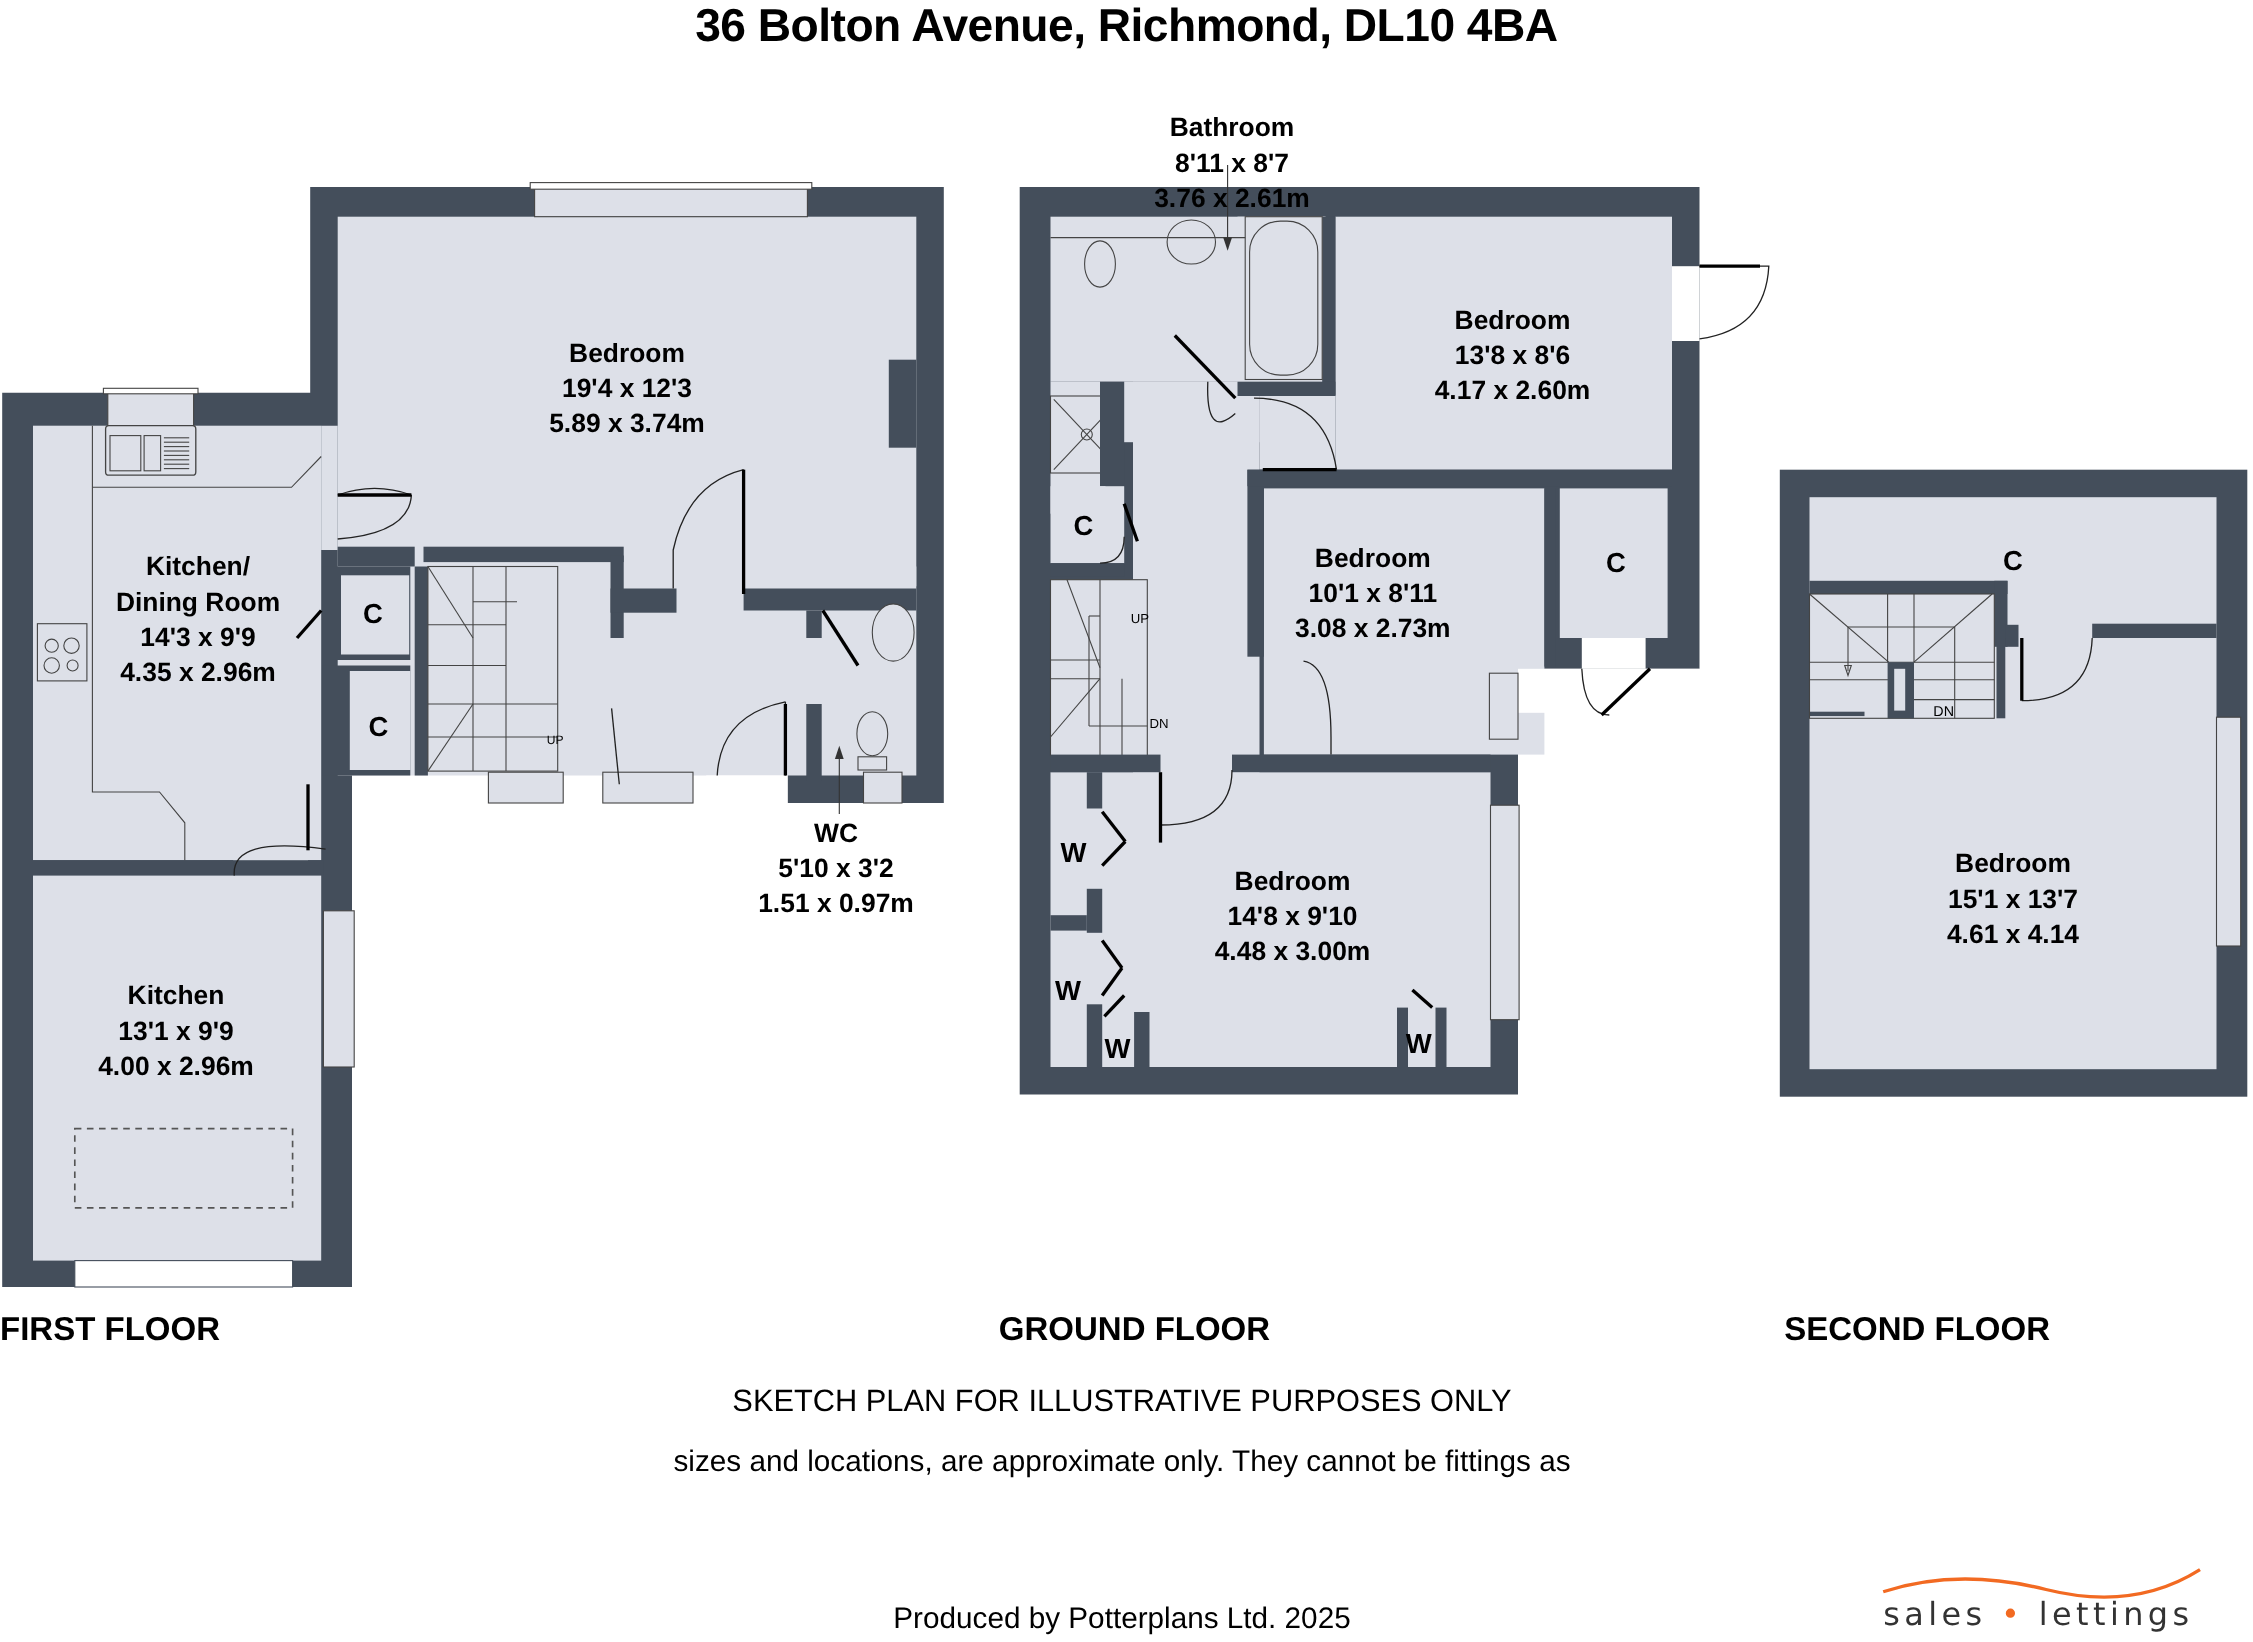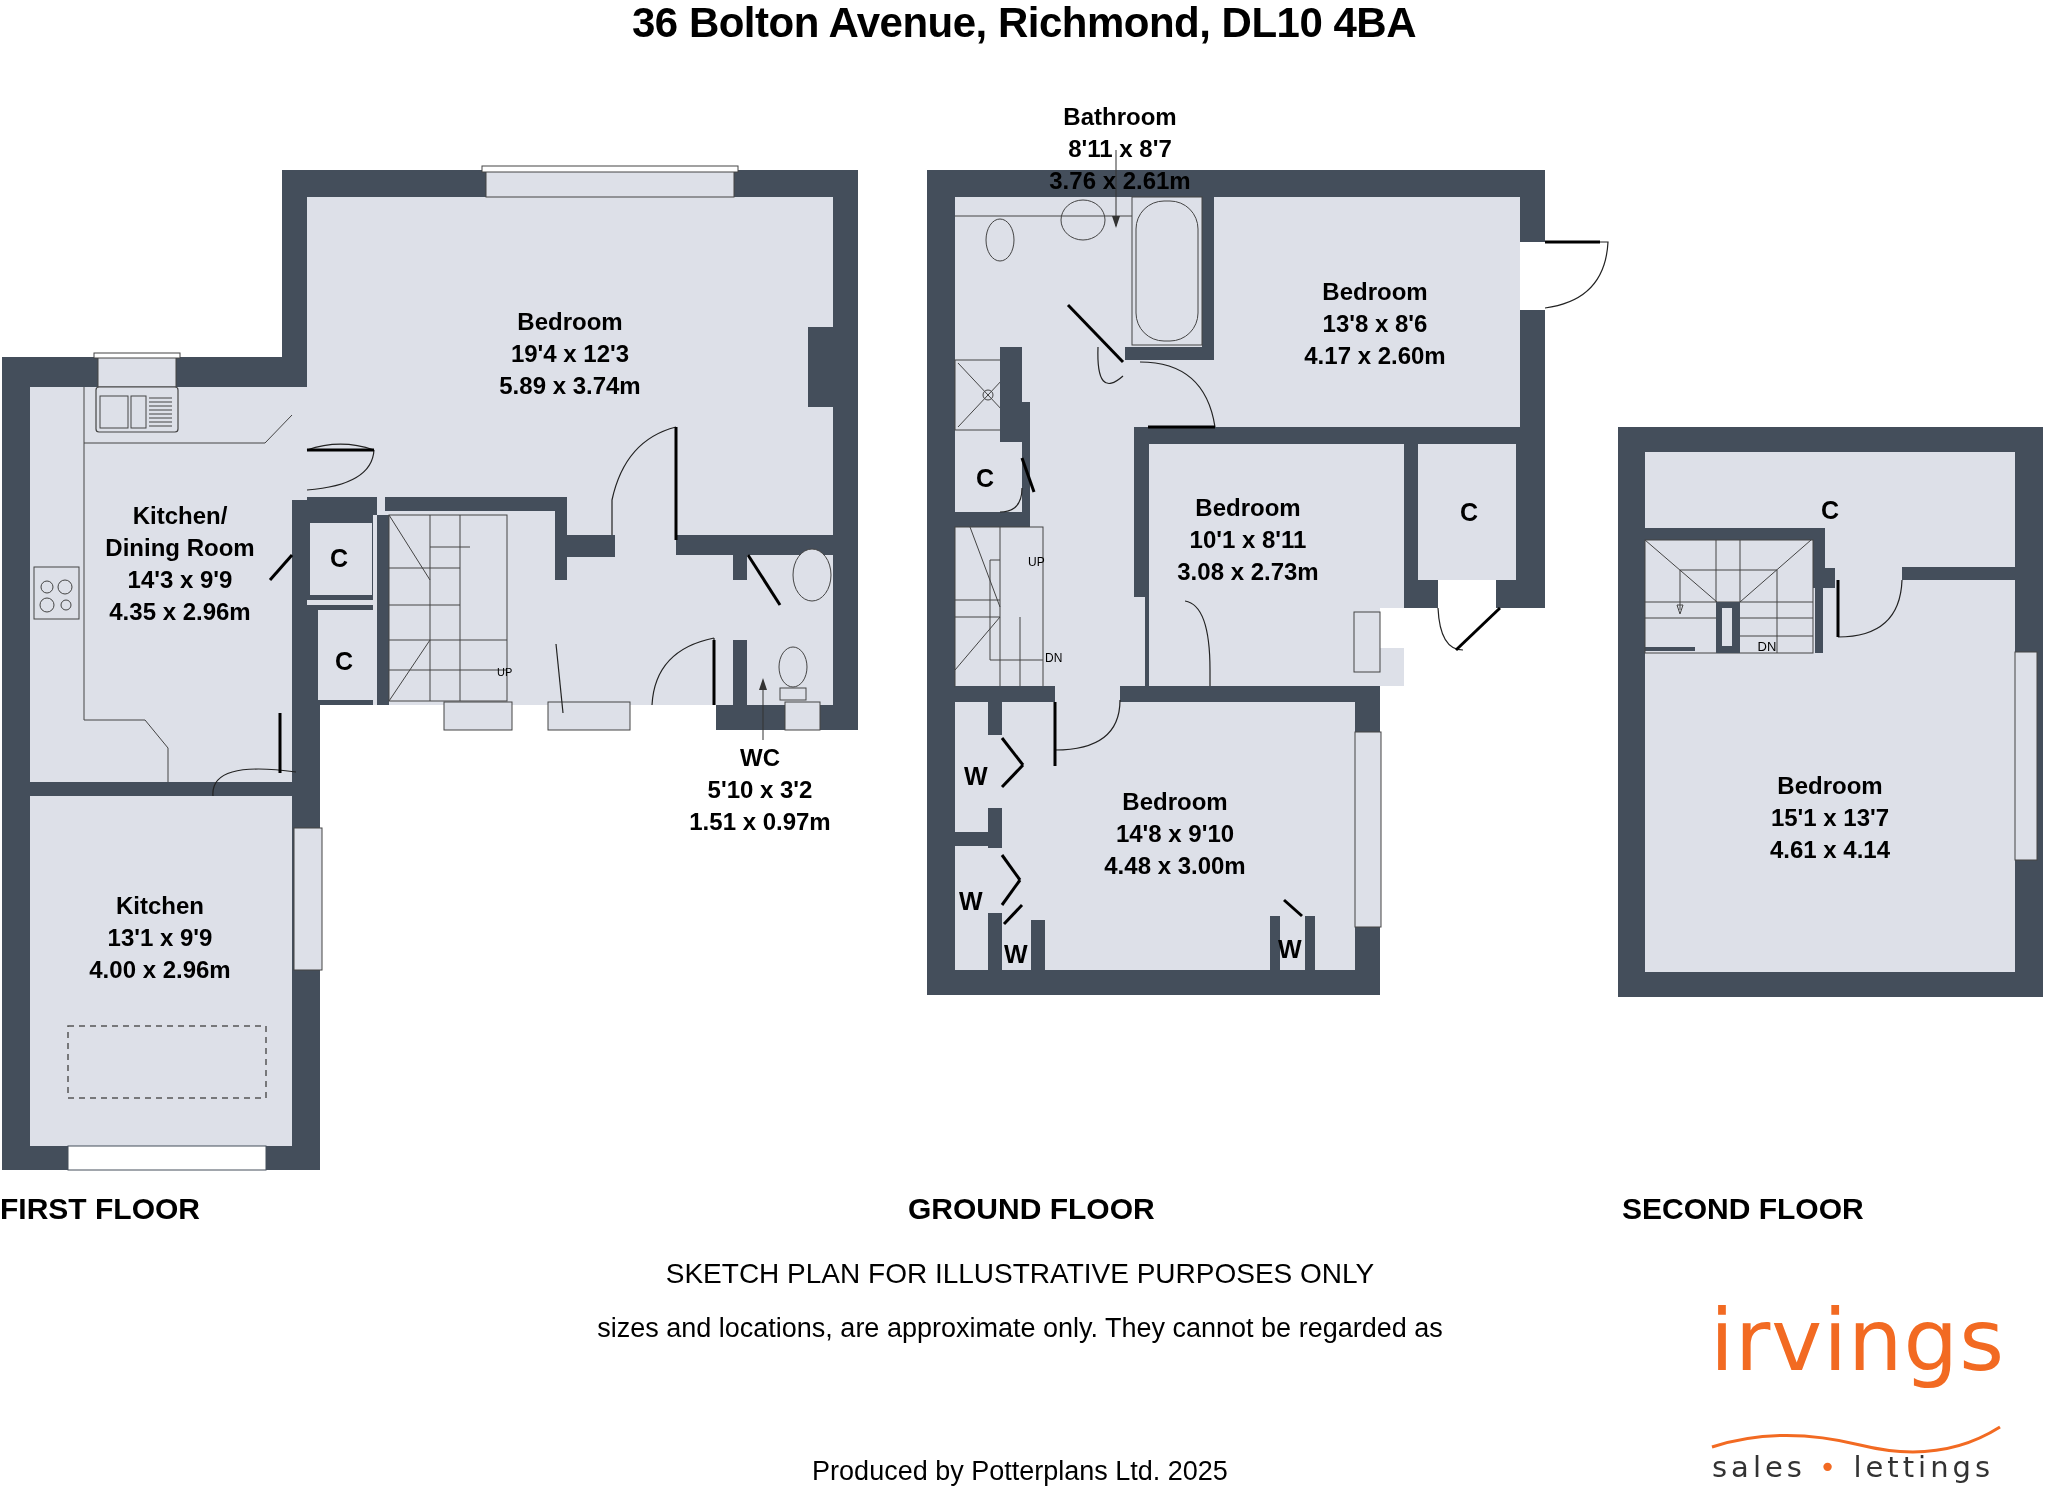--- a/index.html
+++ b/index.html
@@ -331,26 +331,25 @@
 <div class="clbl" style="left:959px; top:887px;">W</div>
 <div class="clbl" style="left:1004px; top:940px;">W</div>
 <div class="clbl" style="left:1278px; top:935px;">W</div>
 
 <div class="floor" style="left:0px;">FIRST FLOOR</div>
 <div class="floor" style="left:908px;">GROUND FLOOR</div>
 <div class="floor" style="left:1622px;">SECOND FLOOR</div>
 
 <div class="disc-head">SKETCH PLAN FOR ILLUSTRATIVE PURPOSES ONLY</div>
 <div class="disc-body">
-  <div>sizes and locations, are approximate only. They cannot be regarded as</div>
+  <div>sizes and locations, are approximate only. They cannot be fittings as</div>
 </div>
 <div class="producer">Produced by Potterplans Ltd. 2025</div>
 
 <div class="logo">
-  <div class="logo-word">irvings</div>
   <svg style="position:absolute;left:0;top:115px" width="300" height="40">
     <path d="M2 32 Q70 10 150 30 T290 12" stroke="#f26a22" stroke-width="3" fill="none"></path>
   </svg>
   <div class="logo-tag">
     <span>sales</span>
     <span class="logo-dot">•</span>
     <span>lettings</span>
   </div>
 </div>
 

